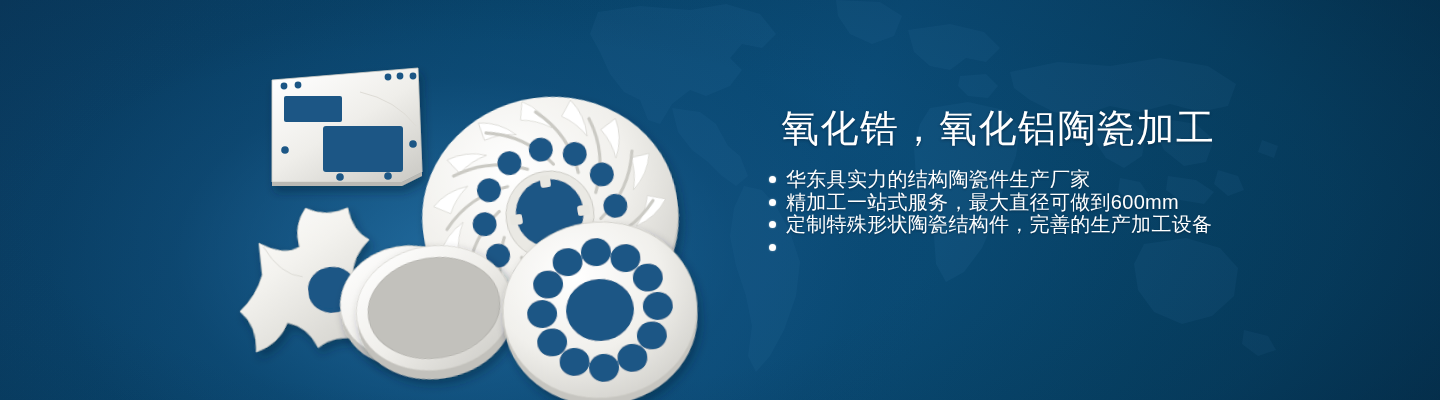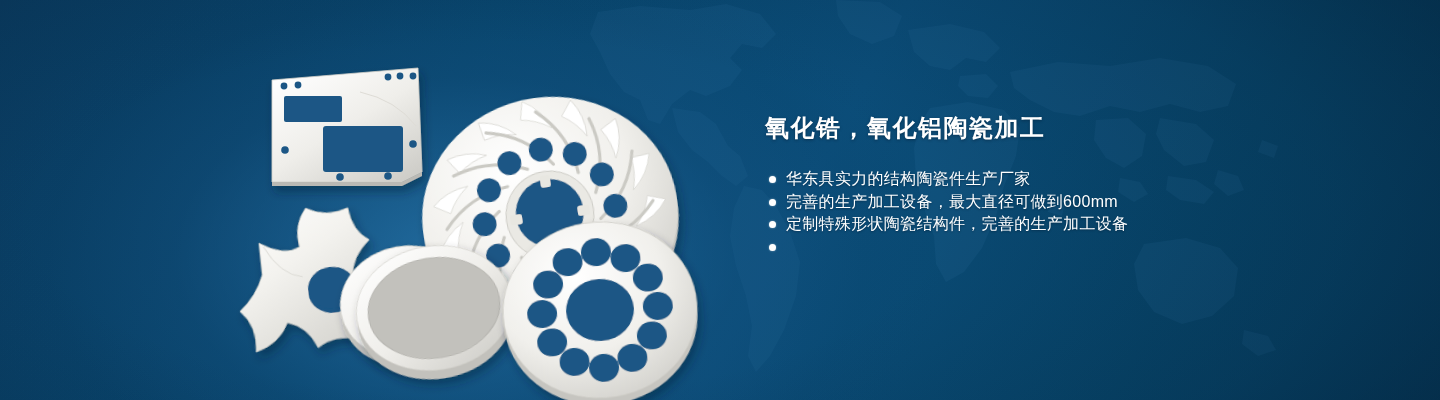--- a/index.html
+++ b/index.html
@@ -58,38 +58,38 @@
   .bg-map svg { display: block; width: 100%; height: 100%; }
 
   
   .content {
     position: absolute;
     left: 765px;
     top: 108px;
     width: 560px;
   }
   .title {
-    font-size: 24px;
+    font-size: 38px;
     line-height: 40px;
     letter-spacing: 1.5px;
     color: #ffffff;
-    font-weight: bold;
-    margin: 0 0 20px 0;
+    font-weight: normal;
+    margin: 0 0 20px 16px;
     text-shadow: 0 1px 3px rgba(0,20,40,0.45);
     white-space: nowrap;
   }
   .bullets {
     list-style: none;
     margin: 0;
     padding: 0;
   }
   .bullets li {
     position: relative;
     padding-left: 21px;
-    font-size: 16px;
+    font-size: 20px;
     line-height: 22.5px;
     color: #ffffff;
     letter-spacing: 0.3px;
     white-space: nowrap;
     text-shadow: 0 1px 2px rgba(0,18,36,0.40);
   }
   .bullets li .dot {
     position: absolute;
     left: 4px;
     top: 8px;
@@ -318,21 +318,21 @@
 
   <div class="content">
     <h1 class="title">氧化锆，氧化铝陶瓷加工</h1>
     <ul class="bullets">
       <li>
         <span class="dot"></span>
         <span>华东具实力的结构陶瓷件生产厂家</span>
       </li>
       <li>
         <span class="dot"></span>
-        <span>完善的生产加工设备，最大直径可做到600mm</span>
+        <span>精加工一站式服务，最大直径可做到600mm</span>
       </li>
       <li>
         <span class="dot"></span>
         <span>定制特殊形状陶瓷结构件，完善的生产加工设备</span>
       </li>
       <li>
         <span class="dot"></span>
       </li>
     </ul>
   </div>

